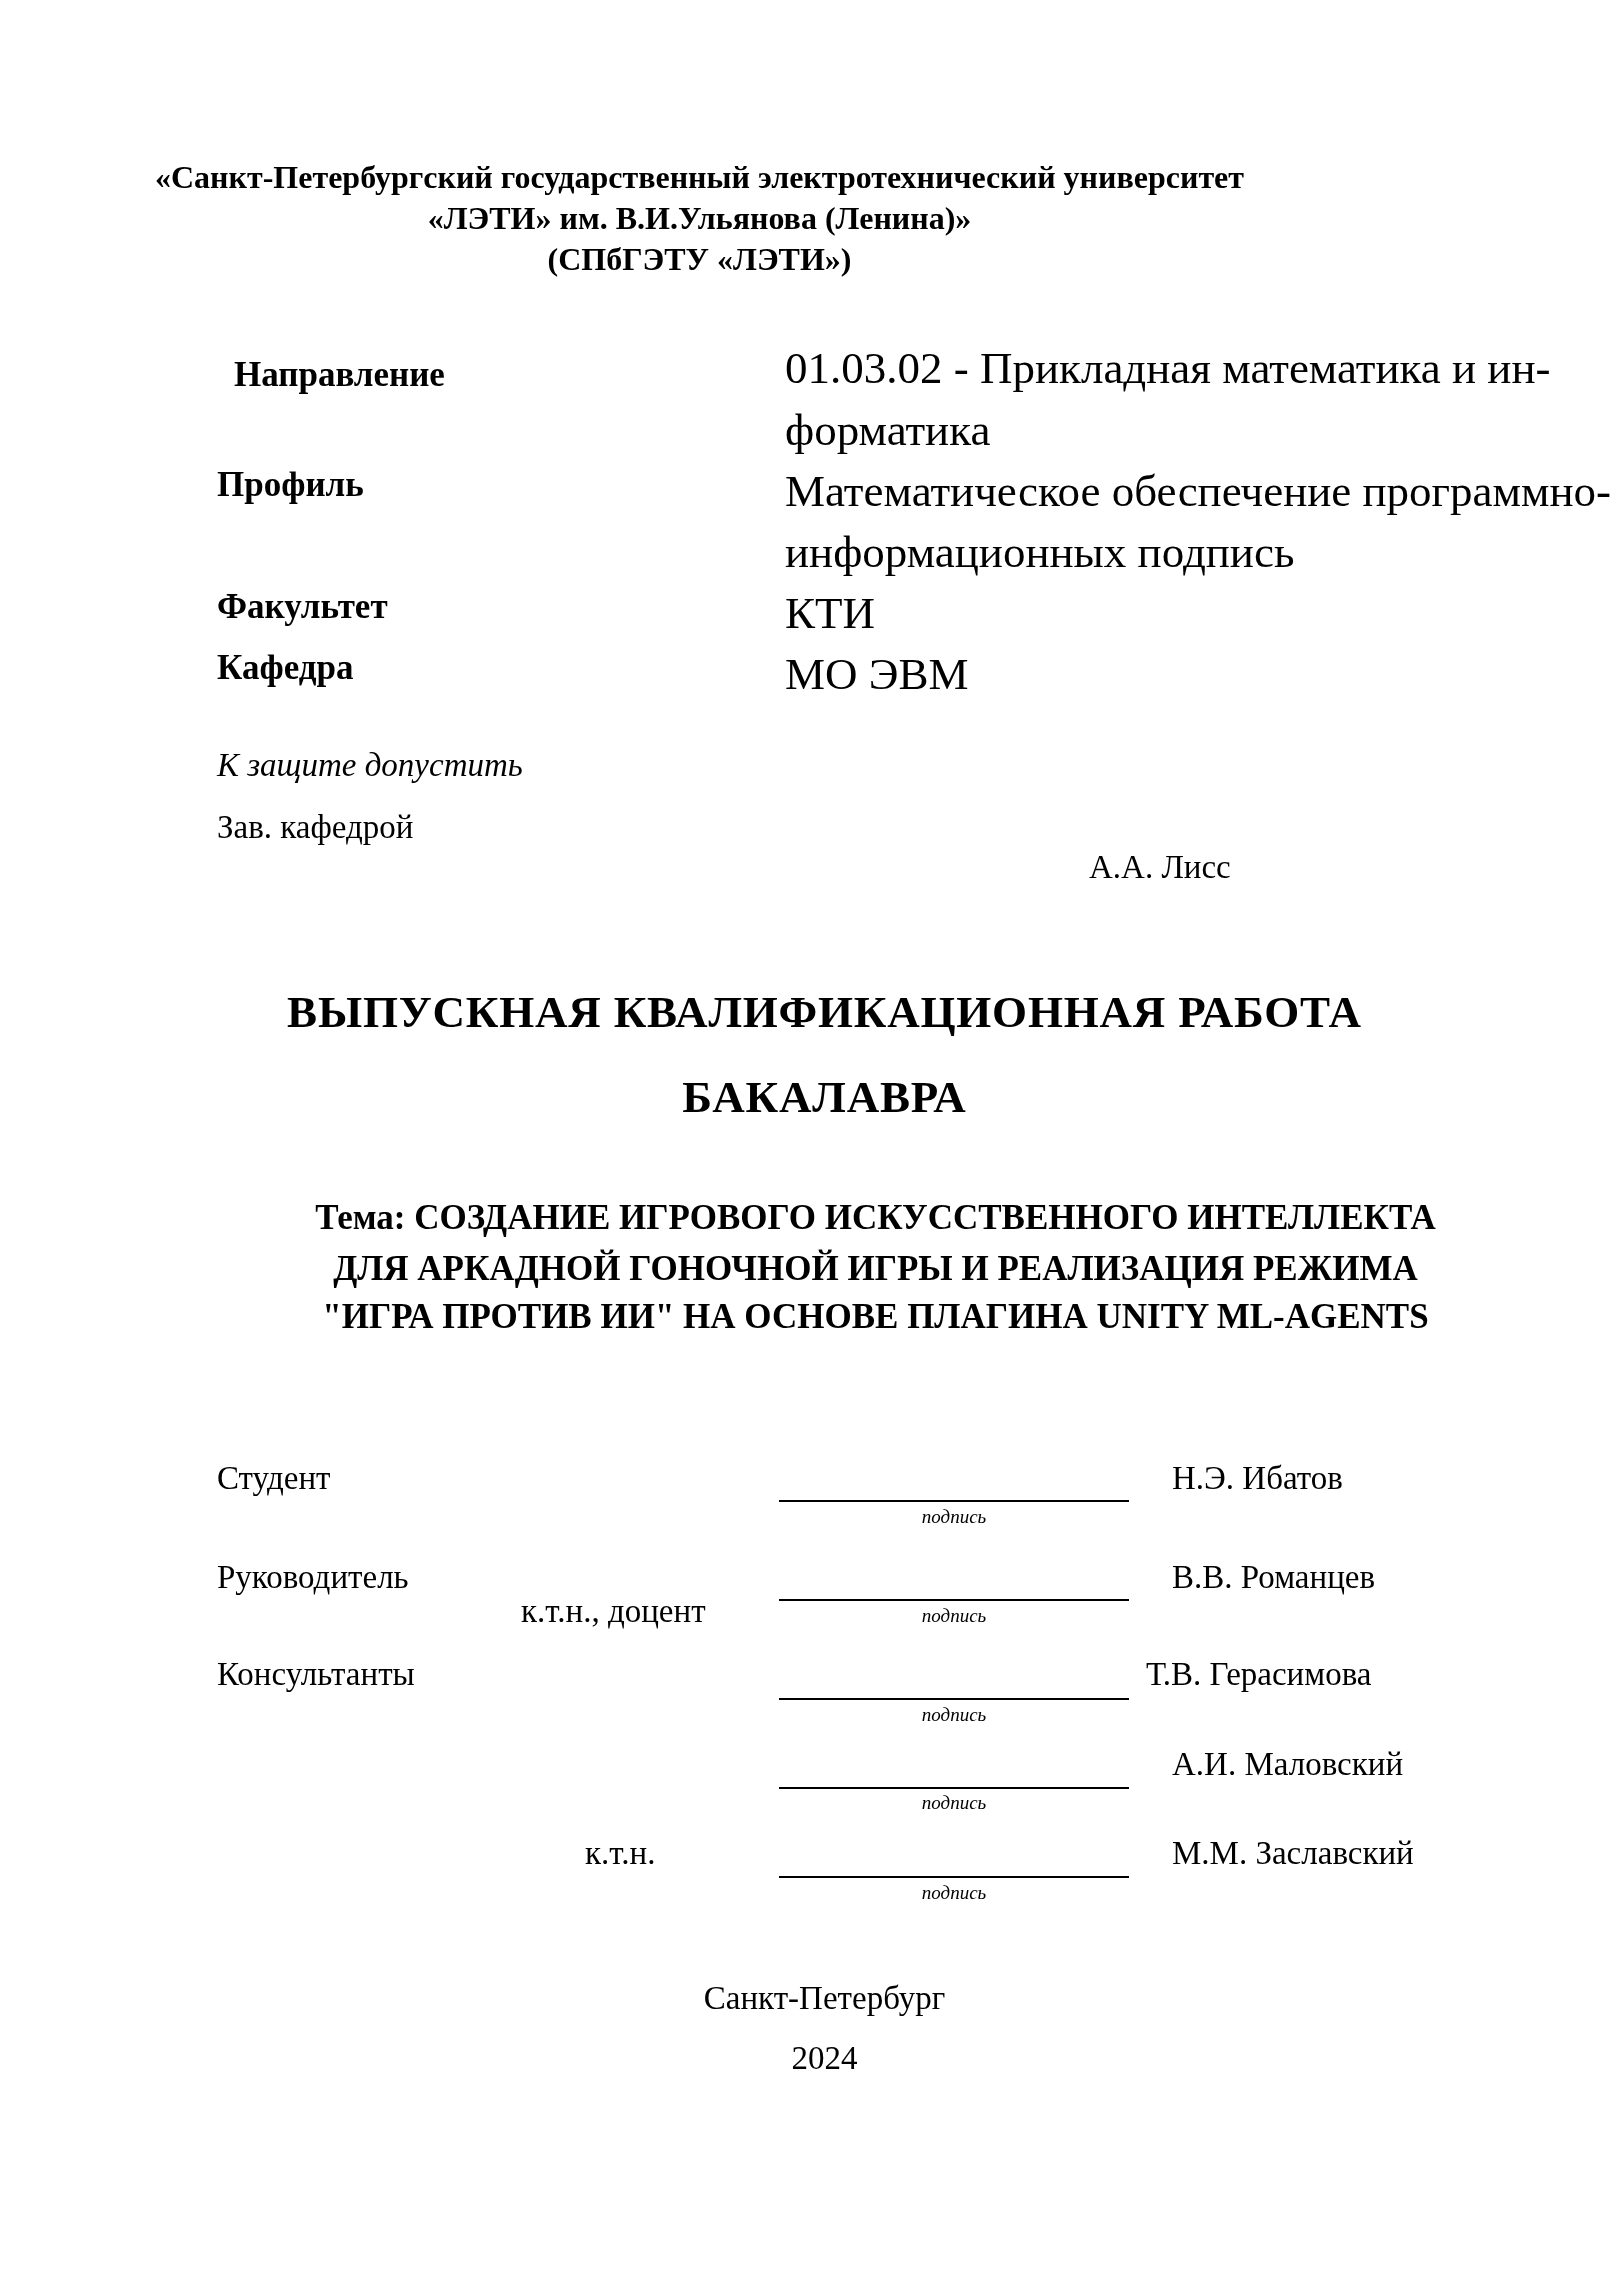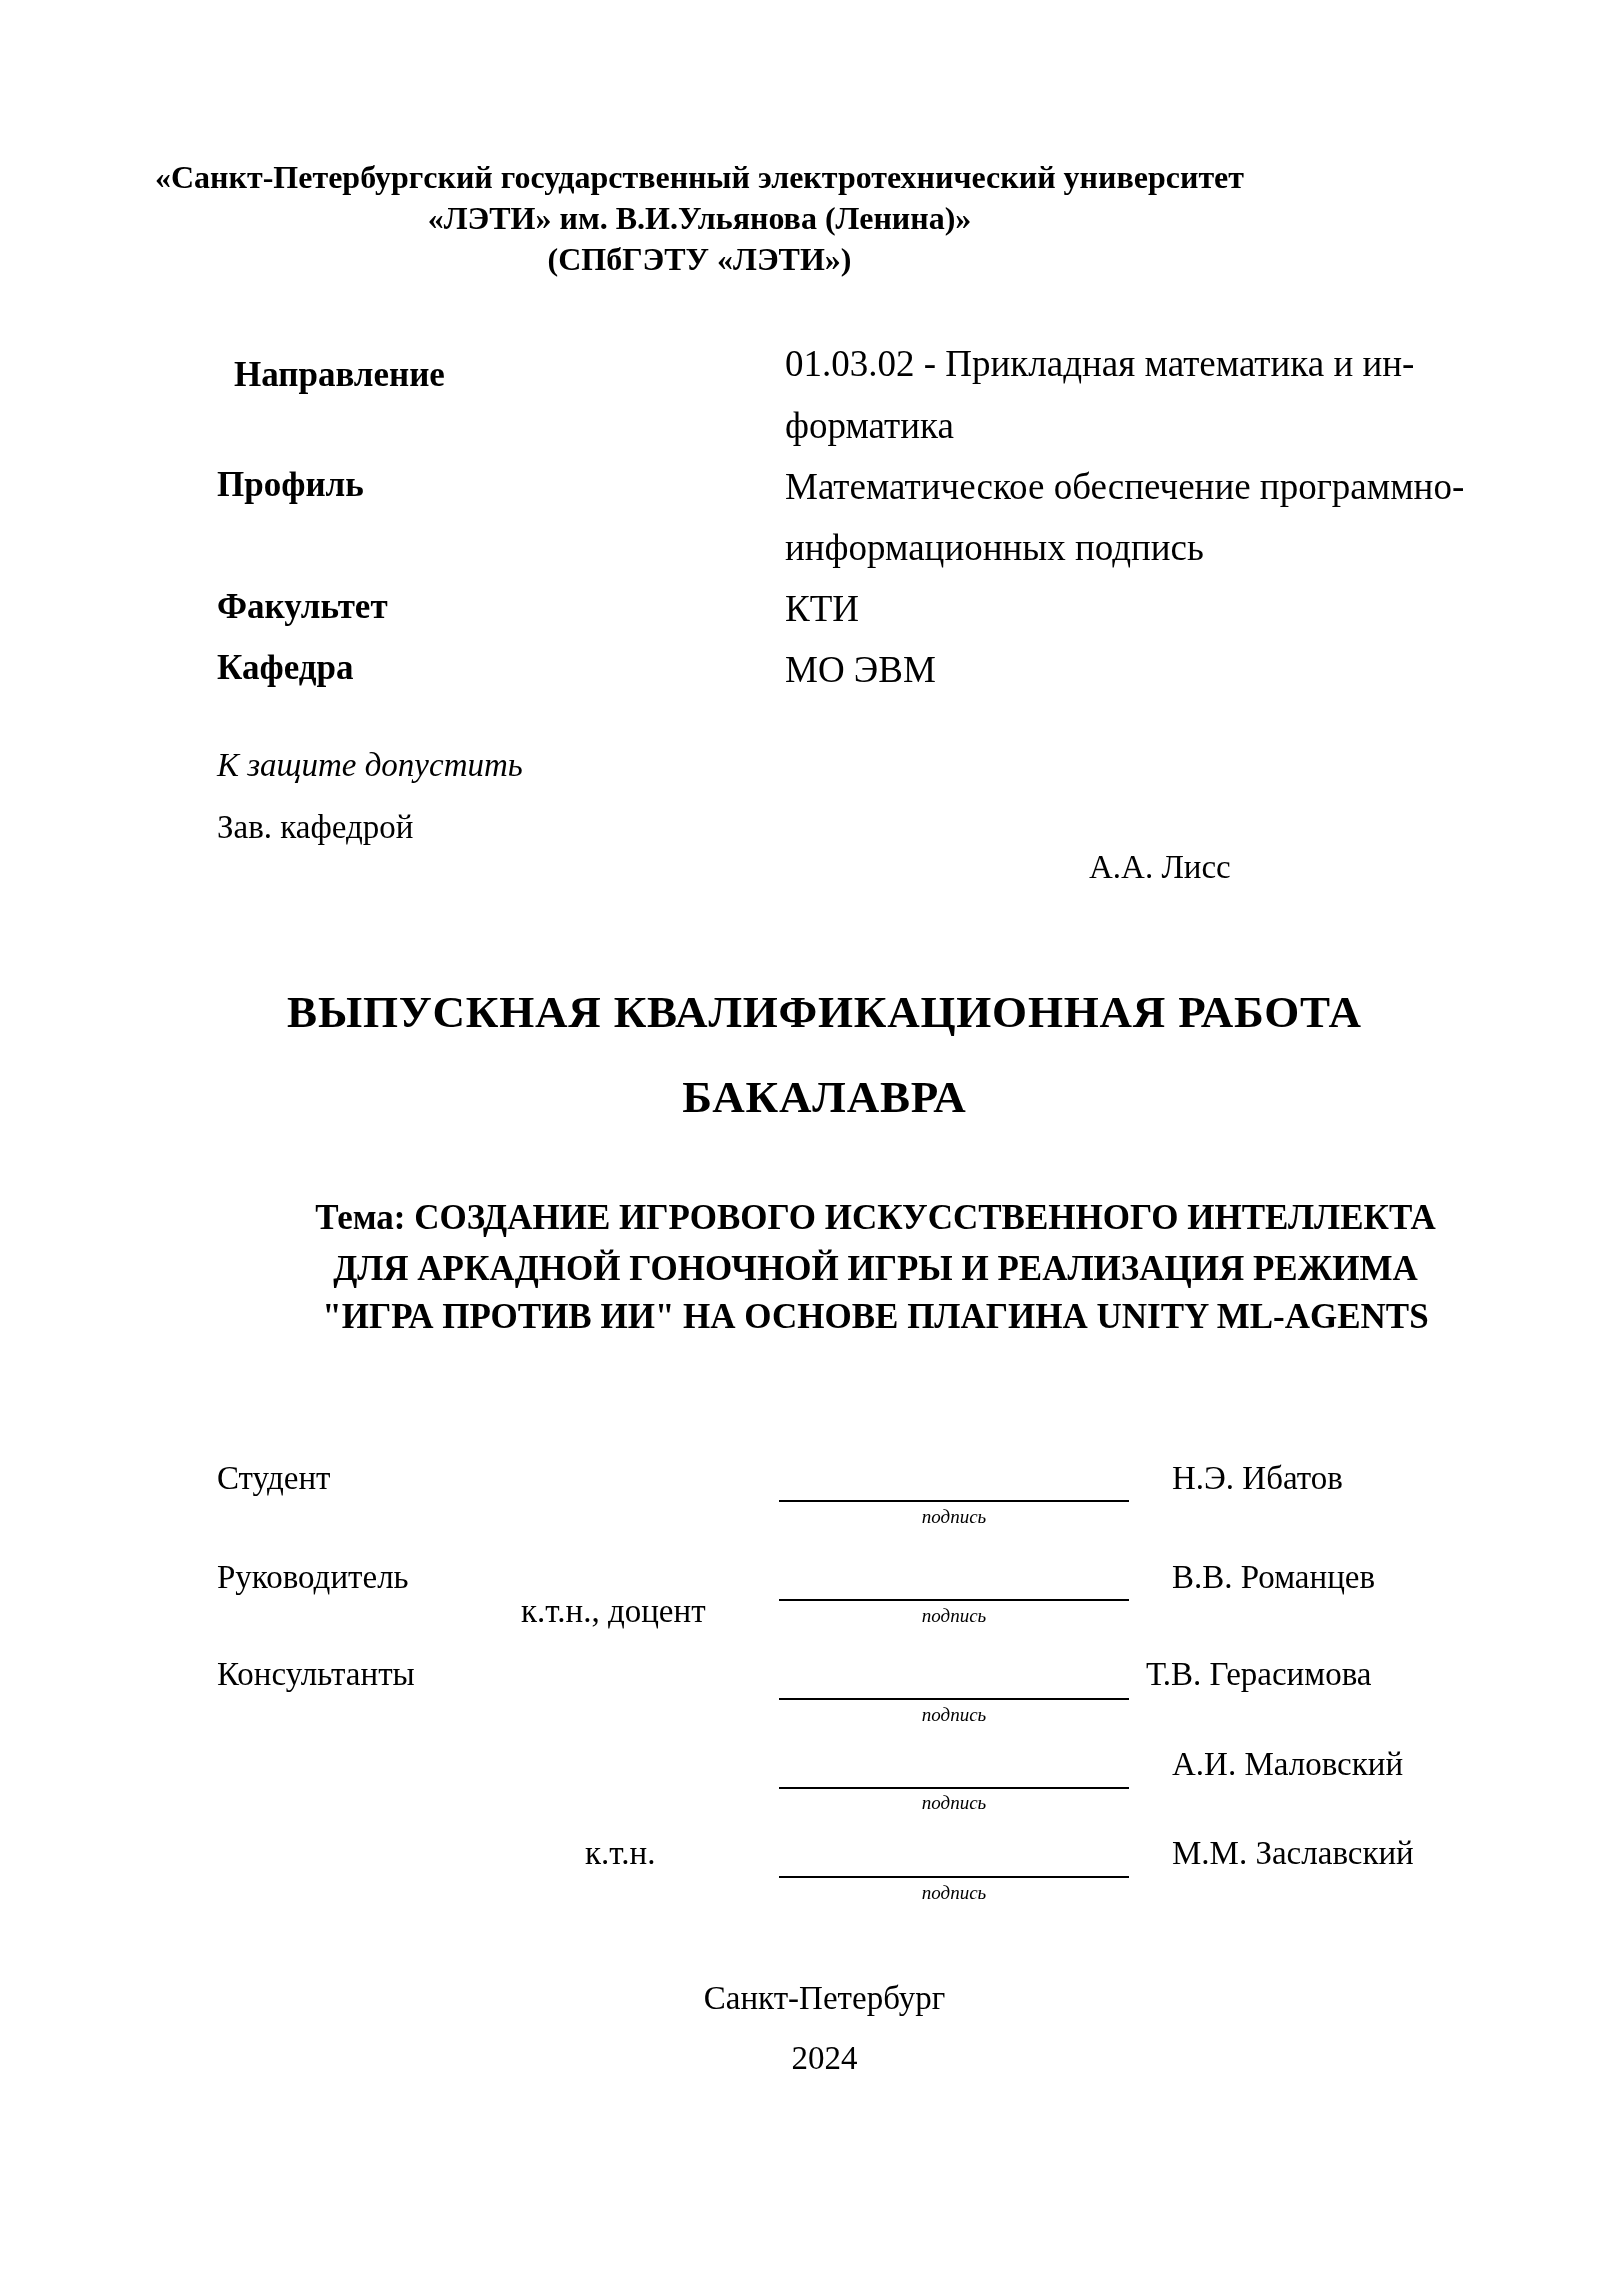--- a/index.html
+++ b/index.html
@@ -1,21 +1,21 @@
 <!DOCTYPE html>
 <html style="font-size:12.6px"><head>
 <meta charset="utf-8">
 <style>
   html, body { margin: 0; padding: 0; background: #ffffff; }
   body { width: 1623px; height: 2295px; position: relative; overflow: hidden;
          font-family: "Liberation Serif", "DejaVu Serif", serif; color: #000; }
   .abs { position: absolute; white-space: nowrap; }
   .uni { left: 0; width: 1399px; text-align: center; font-weight: bold; font-size: 32px; line-height: 41px; }
   .lbl { font-weight: bold; font-size: 35px; }
-  .val { font-size: 37px; }
+  .val { font-size: 45px; }
   .txt { font-size: 33px; }
   .ital { font-style: italic; }
   .title { left: 0; width: 1649px; text-align: center; font-weight: bold; font-size: 45px; letter-spacing: 0.8px; }
   .theme { left: 0; width: 1751px; text-align: center; font-weight: bold; font-size: 35px; line-height: 50px; }
   .sigline { position: absolute; left: 779px; width: 350px; height: 0; border-top: 2.4px solid #000; }
   .cap { position: absolute; left: 779px; width: 350px; text-align: center; font-style: italic; font-size: 19px; }
 </style>
 </head>
 <body>
 

